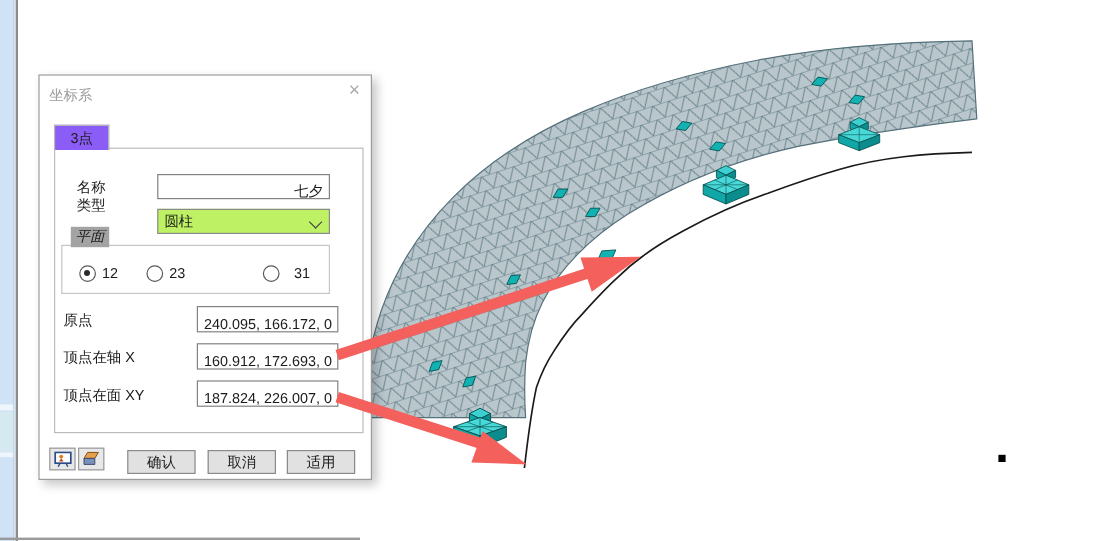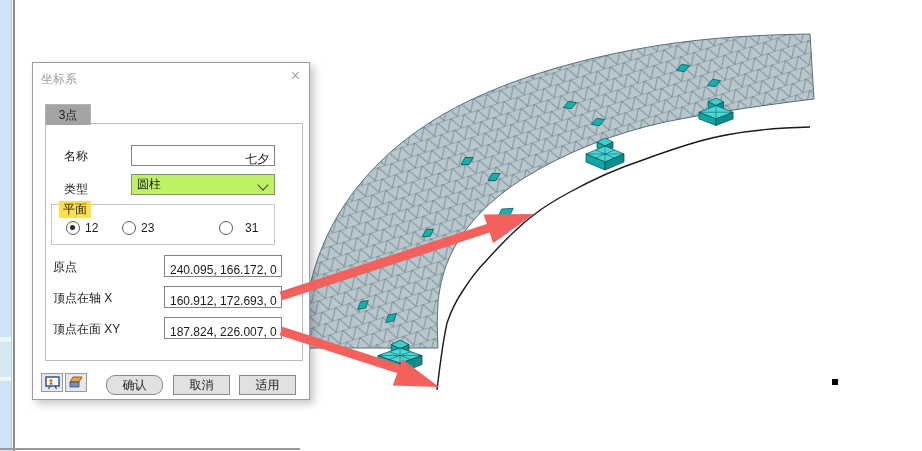--- a/index.html
+++ b/index.html
@@ -15,33 +15,33 @@
 
   
   .viewport{position:absolute;left:0;top:0;width:922px;height:451px;}
   .overlay{position:absolute;left:0;top:0;width:922px;height:451px;pointer-events:none;z-index:6;}
 
   
   .dialog{position:absolute;left:32px;top:62px;width:276px;height:336px;background:#fff;
           border:1px solid #9c9c9c;box-shadow:4px 4px 8px rgba(0,0,0,0.22);z-index:3;font-size:12px;color:#1b1b1b;}
   .dlg-title{position:absolute;left:8px;top:8px;color:#9b9b9b;font-size:12px;}
   .dlg-close{position:absolute;right:9px;top:5px;color:#a8a8a8;font-size:16px;line-height:16px;cursor:default;}
-  .tab{position:absolute;left:12px;top:41px;width:44px;height:20px;background:#a3a3a3;
+  .tab{position:absolute;left:12px;top:41px;width:44px;height:20px;background:#8b5cf6;
        border:1px solid #b4b4b4;border-bottom:none;z-index:2;text-align:center;line-height:20px;font-size:12px;}
   .pageframe{position:absolute;left:12px;top:60px;width:256px;height:236px;border:1px solid #bcbcbc;background:#fff;}
   .lbl{position:absolute;white-space:nowrap;text-align:right;}
   .txtbox{position:absolute;border:1px solid #828282;background:#fff;font-size:12px;line-height:19px;
           padding:4px 5px;box-sizing:border-box;overflow:hidden;white-space:nowrap;}
   .txt-right{text-align:right;}
   .combo{position:absolute;border:1px solid #8a8a8a;background:#bef264;font-size:12px;line-height:19px;
          padding:0 5px;box-sizing:border-box;}
   .combo-arrow{position:absolute;right:7px;top:6px;width:7px;height:7px;border-right:1.6px solid #444;
                border-bottom:1.6px solid #444;transform:rotate(45deg);}
   .groupbox{position:absolute;left:18px;top:141px;width:222px;height:39px;border:1px solid #c6c6c6;}
-  .group-label{position:absolute;left:26px;top:138px;background:#fde047;padding:0 4px;}
+  .group-label{position:absolute;left:26px;top:126px;background:#a3a3a3;padding:0 4px;font-style:italic;}
   .radio-row{position:absolute;left:18px;top:155px;width:222px;height:20px;}
   .radio{position:absolute;display:flex;align-items:center;gap:5px;height:16px;cursor:default;}
   .radio .dotbox{width:12px;height:12px;border:1px solid #5a5a5a;border-radius:50%;background:#fff;position:relative;}
   .radio.sel .dotbox::after{content:"";position:absolute;left:2.5px;top:2.5px;width:5px;height:5px;border-radius:50%;background:#2a2a2a;}
   .iconbtn{position:absolute;width:22px;height:19px;background:#e8e8e8;border:1px solid #9a9a9a;
            display:flex;align-items:center;justify-content:center;padding:0;}
   .pushbtn{position:absolute;width:57px;height:20px;background:#e1e1e1;border:1px solid #8a8a8a;
            font-size:12px;text-align:center;line-height:18px;font-family:inherit;color:#1b1b1b;padding:0;}
   .dot-square{position:absolute;left:832px;top:379px;width:6px;height:6px;background:#000;}
 </style>
@@ -135,21 +135,21 @@
   <div class="dialog">
     <div class="dlg-title">坐标系</div>
     <div class="dlg-close">×</div>
 
     <div class="tab">3点</div>
     <div class="pageframe"></div>
 
     <div class="lbl" style="left:31px;top:85px;">名称</div>
     <div class="txtbox txt-right" style="left:98px;top:82px;width:144px;height:21px;">七夕</div>
 
-    <div class="lbl" style="left:31px;top:118px;">类型</div>
+    <div class="lbl" style="left:31px;top:100px;">类型</div>
     <div class="combo" style="left:98px;top:111px;width:144px;height:21px;">
       <span>圆柱</span>
       <span class="combo-arrow"></span>
     </div>
 
     <div class="groupbox"></div>
     <div class="group-label lbl">平面</div>
     <div class="radio-row">
       <div class="radio sel" style="left:15px;top:2px;">
         <span class="dotbox"></span>
@@ -182,21 +182,21 @@
         <path d="M5,10 L3.5,13 M10,10 L11.5,13" stroke="#2a4a8a" stroke-width="1.2"></path>
       </svg>
     </button>
     <button class="iconbtn" style="left:32px;top:310px;">
       <svg width="16" height="13" viewBox="0 0 16 13">
         <polygon points="5,1 14,1 11,6 2,6" fill="#e8a050" stroke="#7a4a10" stroke-width="0.8"></polygon>
         <polygon points="2,6 11,6 11,11 2,11" fill="#7a90b8" stroke="#3a4a6a" stroke-width="0.8"></polygon>
       </svg>
     </button>
 
-    <button class="pushbtn" style="left:73px;top:312px;border-radius:9px;">确认</button>
+    <button class="pushbtn" style="left:73px;top:312px;">确认</button>
     <button class="pushbtn" style="left:140px;top:312px;">取消</button>
     <button class="pushbtn" style="left:206px;top:312px;">适用</button>
   </div>
 
   <svg class="overlay" viewBox="0 0 922 451">
     <g>
       <line x1="281" y1="296" x2="495" y2="226" stroke="#f4605c" stroke-width="9"></line>
       <polygon points="534,214 483.7,214.6 493.1,243.2" fill="#f4605c"></polygon>
     </g>
     <g>

